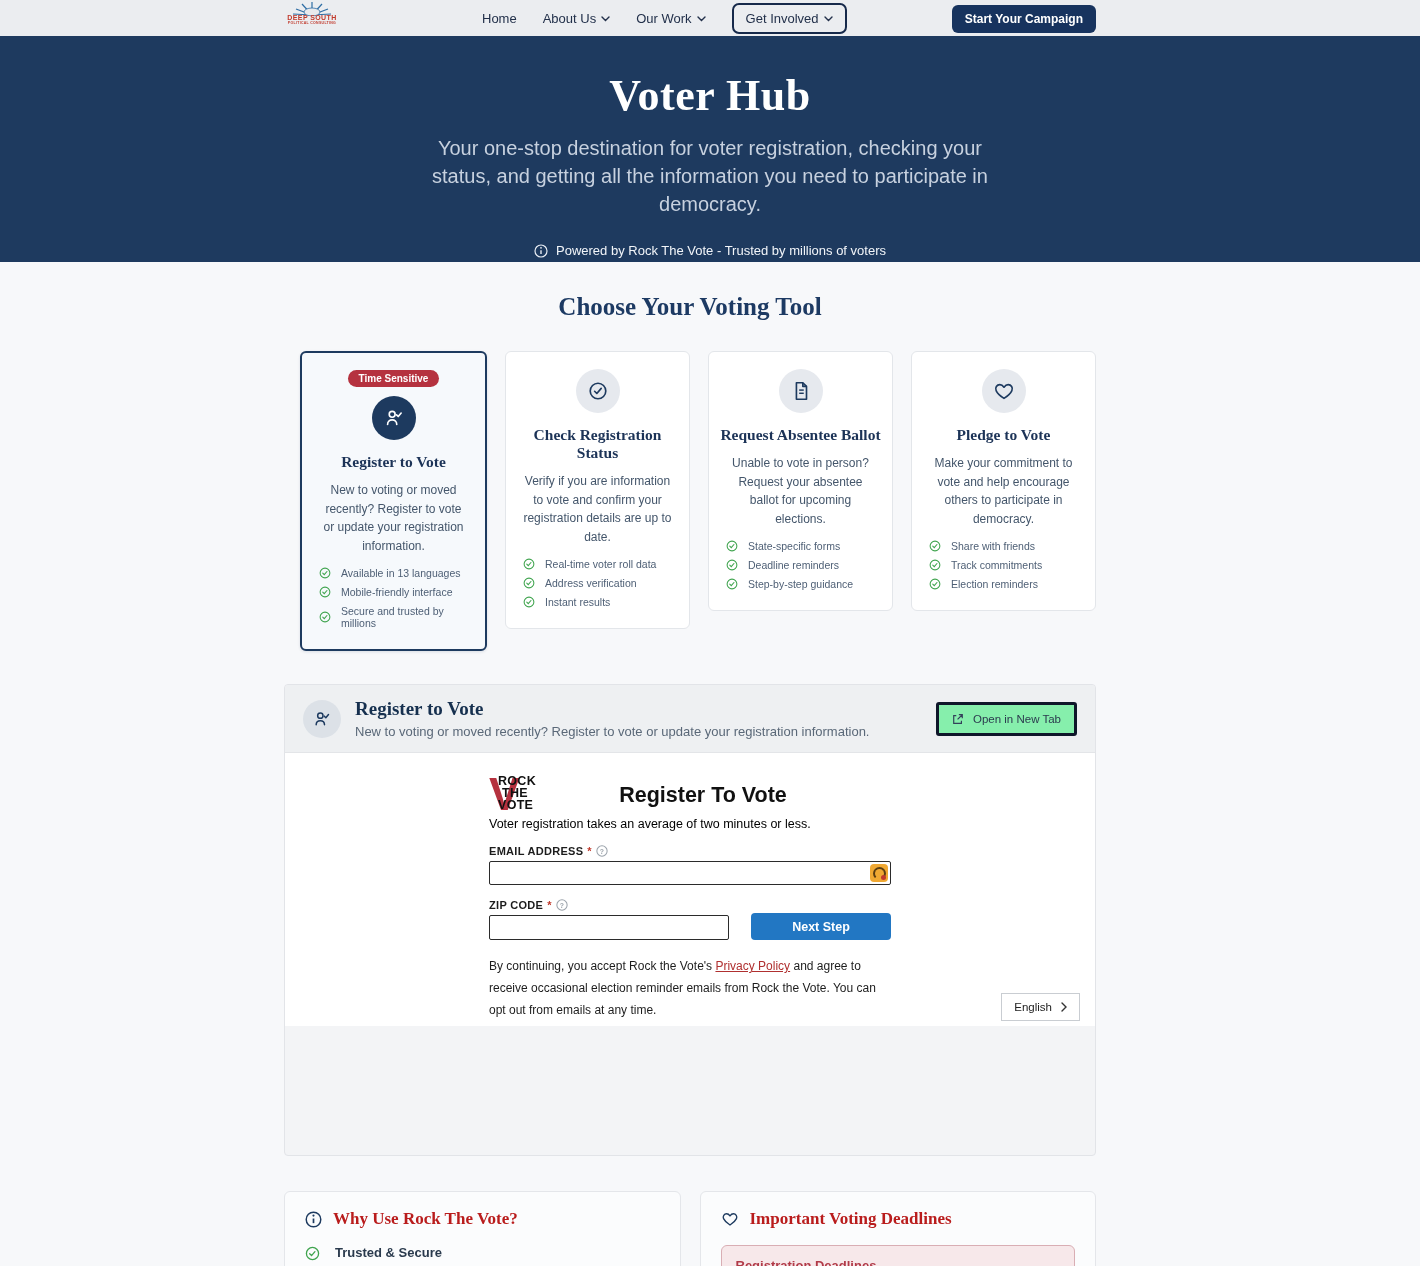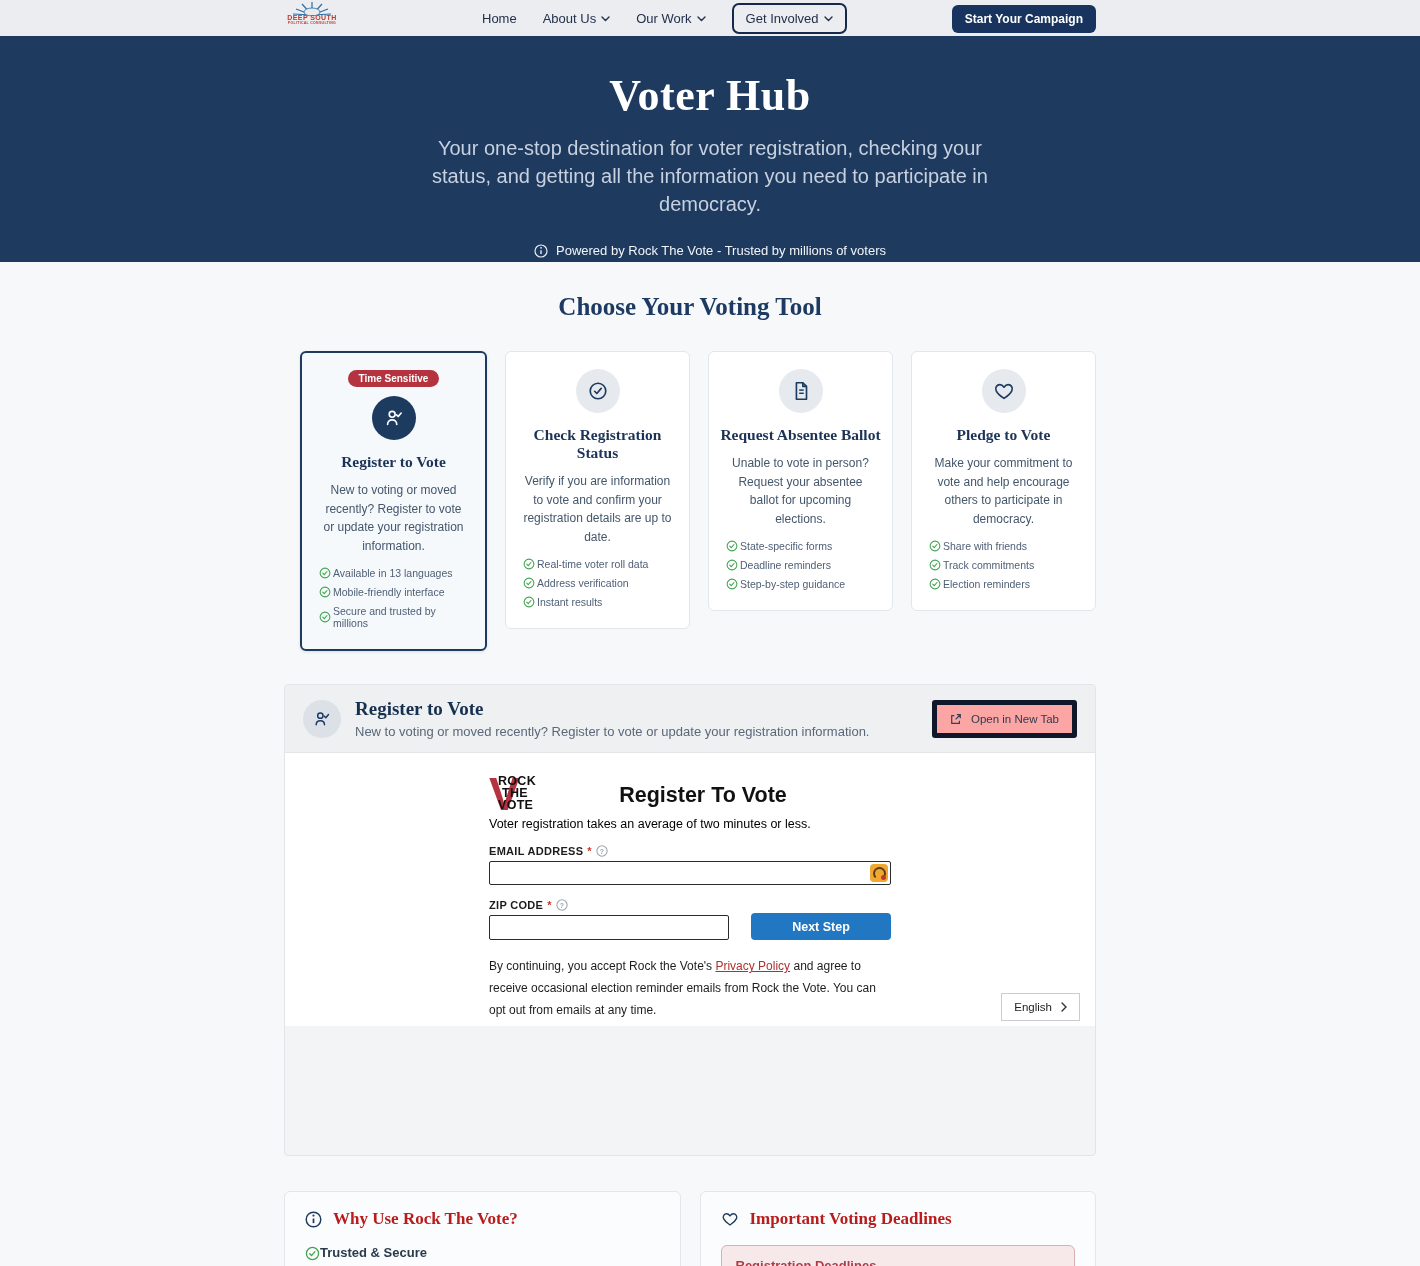--- a/index.html
+++ b/index.html
@@ -40,31 +40,31 @@
                padding:15px 10px 20px; min-height:217px; cursor:pointer; }
   .tool-card.selected { border:2px solid #1d3a5f; background:#f6f9fc; box-shadow:0 1px 3px rgba(20,40,70,.12); }
   .badge-pill { display:inline-block; background:#b5323f; color:#fff; font-size:10px; font-weight:bold;
                 padding:3px 11px; border-radius:10px; margin-bottom:7px; }
   .tool-icon { width:44px; height:44px; border-radius:50%; margin:2px auto 0; display:flex; align-items:center; justify-content:center;
                background:#e6e9ee; color:#1d3a5f; }
   .tool-icon.navy { background:#1d3a5f; color:#fff; }
   .tool-title { margin-top:13px; font-family:"Liberation Serif","DejaVu Serif",serif; font-size:15.5px; font-weight:bold; color:#1c3357; }
   .tool-desc { margin-top:10px; font-size:12px; line-height:1.55; color:#44566b; padding:0 7px; }
   .tool-feats { margin-top:12px; padding:0 7px; }
-  .feature { display:flex; align-items:center; gap:2px; font-size:10.5px; color:#4f6076; margin-top:7px; text-align:left; }
+  .feature { display:flex; align-items:center; gap:10px; font-size:10.5px; color:#4f6076; margin-top:7px; text-align:left; }
   .feature svg { flex:none; }
 
   
   .panel { margin-top:33px; border:1px solid #e2e4e8; border-radius:4px; background:#f3f4f6; overflow:hidden; }
   .panel-header { background:#eef0f2; border-bottom:1px solid #e3e5e8; padding:13px 18px; display:flex; align-items:center; gap:14px; }
   .panel-icon { width:38px; height:38px; border-radius:50%; background:#dce1e7; color:#1d3a5f; flex:none;
                 display:flex; align-items:center; justify-content:center; }
   .panel-title { font-family:"Liberation Serif","DejaVu Serif",serif; font-size:19px; font-weight:bold; color:#16304f; }
   .panel-desc { font-size:13px; color:#5a6878; margin-top:4px; }
-  .open-btn { margin-left:auto; background:#fca5a5; border:5px solid #0f172a; border-radius:3px; padding:8px 13px;
+  .open-btn { margin-left:auto; background:#86efac; border:3px solid #0f172a; border-radius:3px; padding:8px 13px;
               font-size:11.5px; color:#2b3b4e; display:flex; align-items:center; gap:9px; cursor:pointer; }
 
   .form-area { background:#fff; height:273px; position:relative; padding-top:20px; }
   .form-inner { width:402px; margin:0 auto; }
   .brand-row { display:flex; align-items:center; }
   .rtv-logo { width:46px; height:44px; position:relative; flex:none; cursor:default; }
   .rtv-v { position:absolute; left:0px; top:-2px; font-size:46px; font-weight:bold; color:#b5323f; font-family:"Liberation Sans",sans-serif; line-height:1; }
   .rtv-text { position:absolute; left:9px; top:3px; }
   .rtv-text div { font-size:12.5px; font-weight:bold; color:#111; line-height:.95; letter-spacing:.3px; }
   .rtv-text div:nth-child(2){ padding-left:4px; }
@@ -90,21 +90,21 @@
   .lang-btn { position:absolute; right:15px; bottom:5px; background:#fff; border:1px solid #c9cdd2; padding:7px 12px;
               font-size:11.5px; color:#222; display:flex; align-items:center; gap:9px; cursor:pointer; }
   .panel-spacer { height:129px; }
 
   
   .bottom-row { display:flex; gap:19px; margin-top:35px; align-items:flex-start; }
   .info-card { flex:1; background:#fbfcfd; border:1px solid #e4e6ea; border-radius:6px; padding:17px 20px 20px; }
   .info-head { display:flex; align-items:center; gap:11px; }
   .info-head .hicon { color:#1d3a5f; display:flex; }
   .info-head .htitle { font-family:"Liberation Serif","DejaVu Serif",serif; font-size:17px; font-weight:bold; color:#b91c1c; }
-  .why-item { display:flex; gap:0; margin-top:16px; }
+  .why-item { display:flex; gap:15px; margin-top:16px; }
   .why-item svg { flex:none; margin-top:1px; }
   .why-title { font-size:13px; font-weight:bold; color:#2a3a4d; }
   .dl-box { margin-top:16px; border-radius:6px; padding:12px 14px 14px; }
   .dl-box.red { background:#f7e8ea; border:1px solid #d9aeb4; }
   .dl-title { font-size:13px; font-weight:bold; }
   .dl-box.red .dl-title { color:#b13a48; }
 </style>
 </head>
 <body>
 

